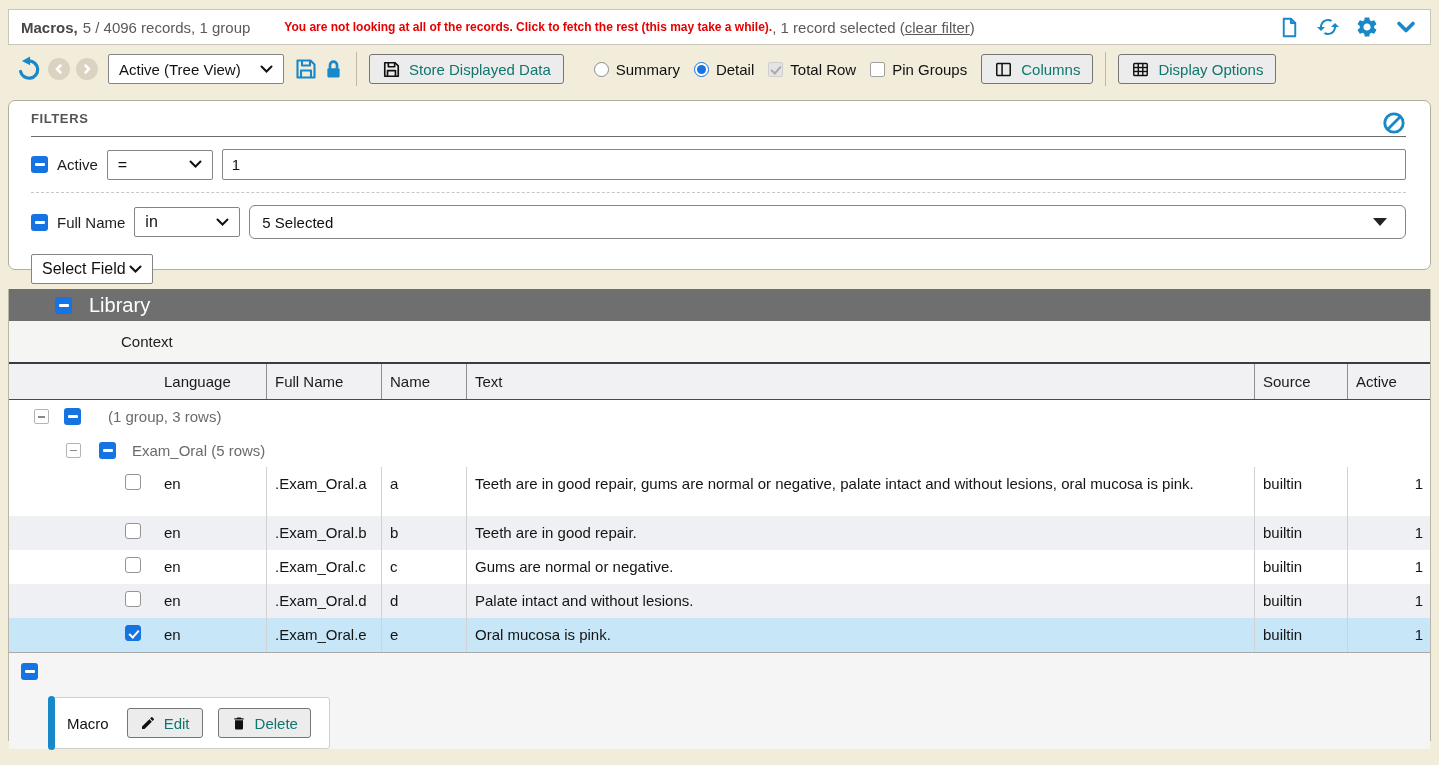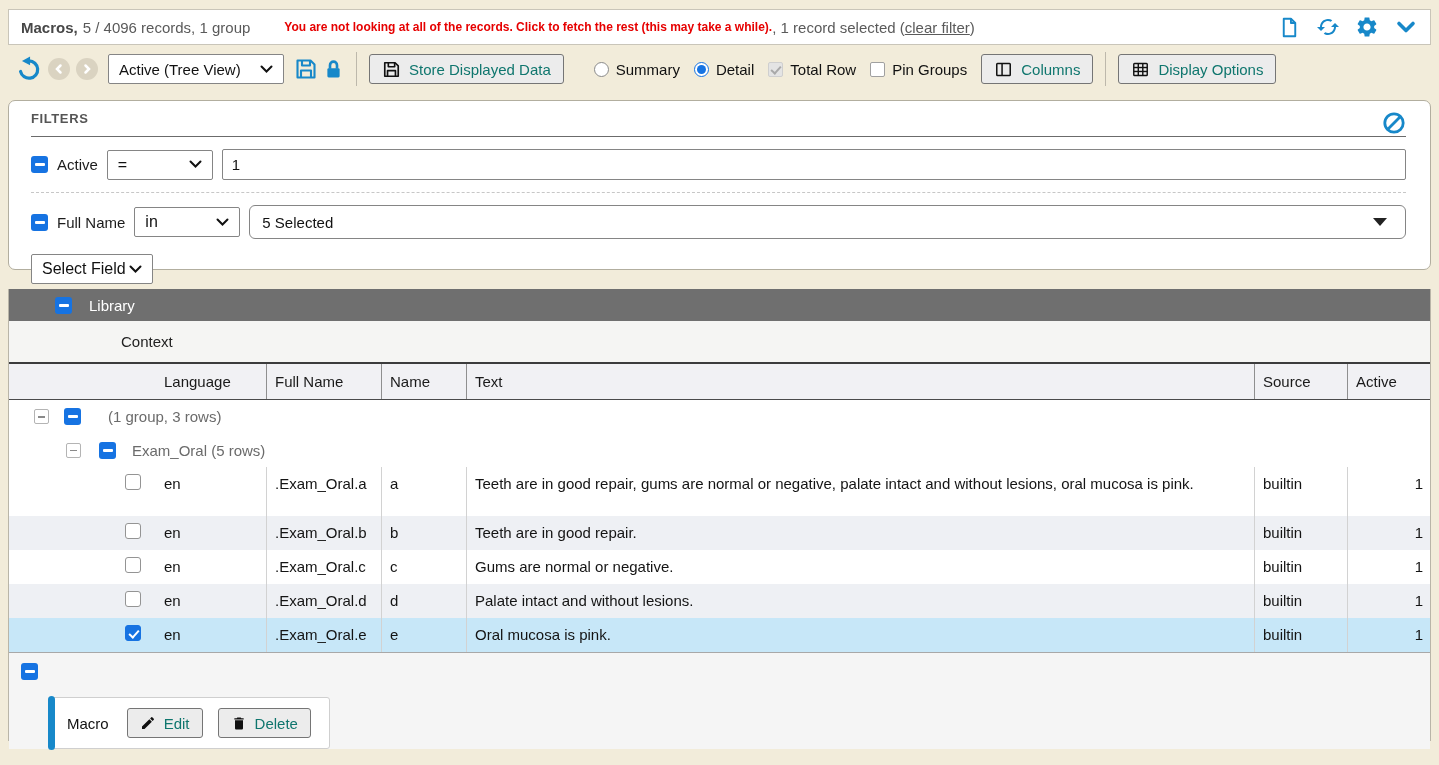--- a/index.html
+++ b/index.html
@@ -87,21 +87,21 @@
   .tri-down { width:0; height:0; border-left:7px solid transparent; border-right:7px solid transparent; border-top:8px solid #222; }
   .select-field { margin-top:15px; gap:8px; }
 
   
   .table-wrap {
     position:absolute; left:8px; right:8px; top:289px; bottom:24px;
     background:#fff; border:1px solid #b9b5a8; border-top:none;
     display:flex; flex-direction:column;
   }
   .library-bar {
-    height:32px; background:#6f6f6f; color:#fff; font-size:15px;
+    height:32px; background:#6f6f6f; color:#fff; font-size:20px;
     display:flex; align-items:center; padding-left:46px; gap:17px; flex:none;
   }
   .context-row {
     height:41px; background:#f5f5f3; display:flex; align-items:center;
     padding-left:112px; font-size:15px; color:#222; flex:none;
   }
   .grid-row {
     display:grid;
     grid-template-columns:147px 110px 115px 85px 788px 93px 1fr;
     flex:none;

